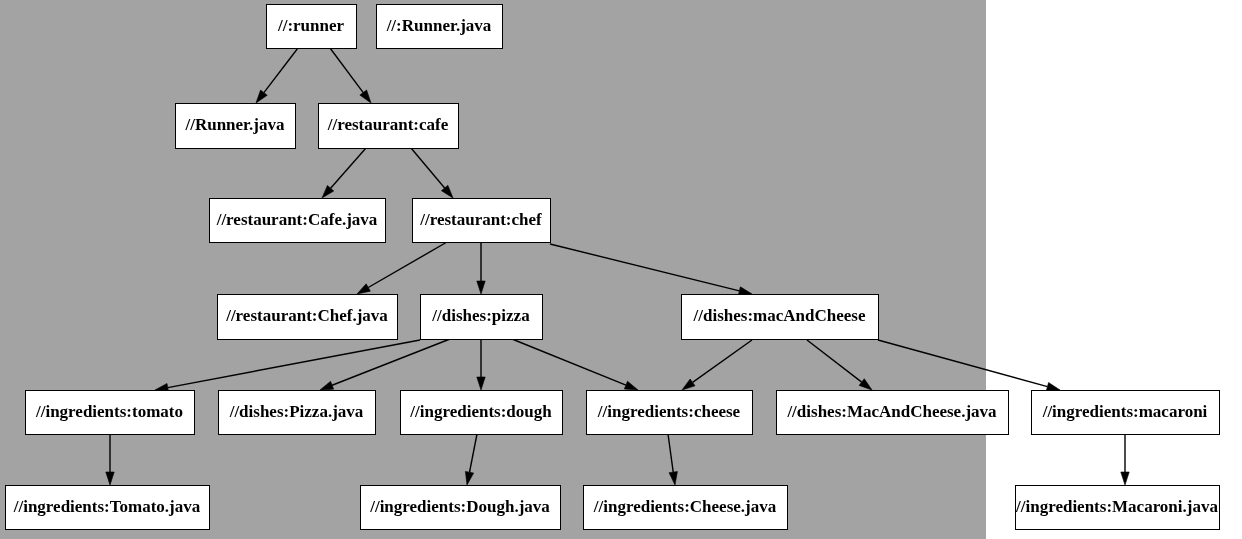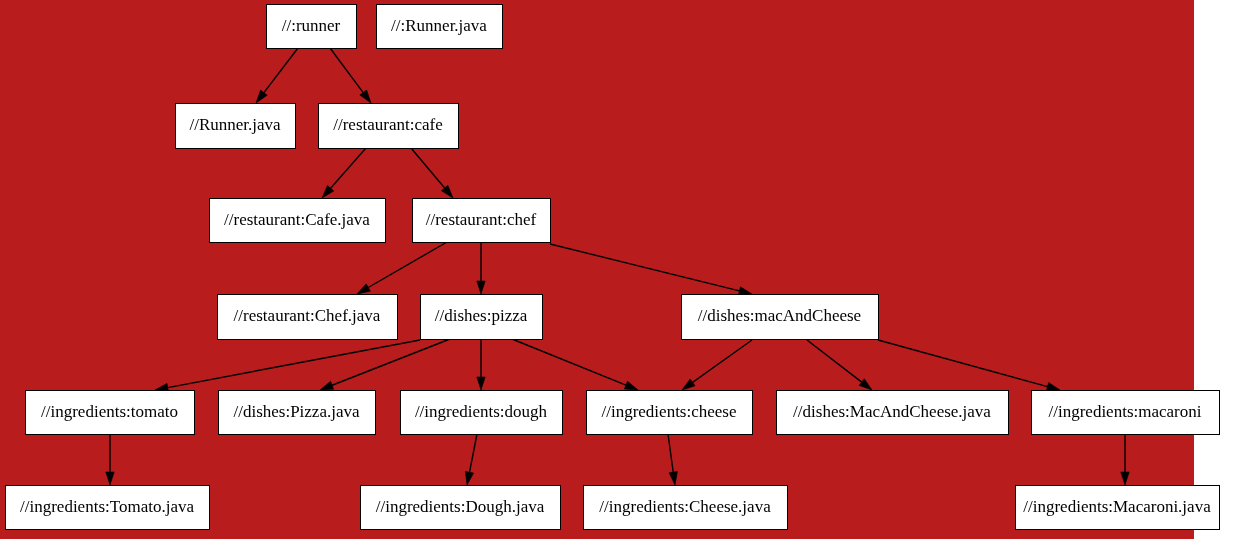--- a/index.html
+++ b/index.html
@@ -9,23 +9,24 @@
     background: #ffffff;
   }
   body {
     width: 1242px;
     height: 539px;
     overflow: hidden;
     font-family: "Liberation Serif", "DejaVu Serif", serif;
   }
   #graph-root {
     position: relative;
-    width: 1194px;
+    width: 986px;
     height: 539px;
-    background: #b91c1c;
+    background: #a3a3a3;
+    font-weight: bold;
   }
   svg#graph-canvas {
     position: absolute;
     top: 0;
     left: 0;
     width: 1242px;
     height: 539px;
     display: block;
   }
   .node-rect {

